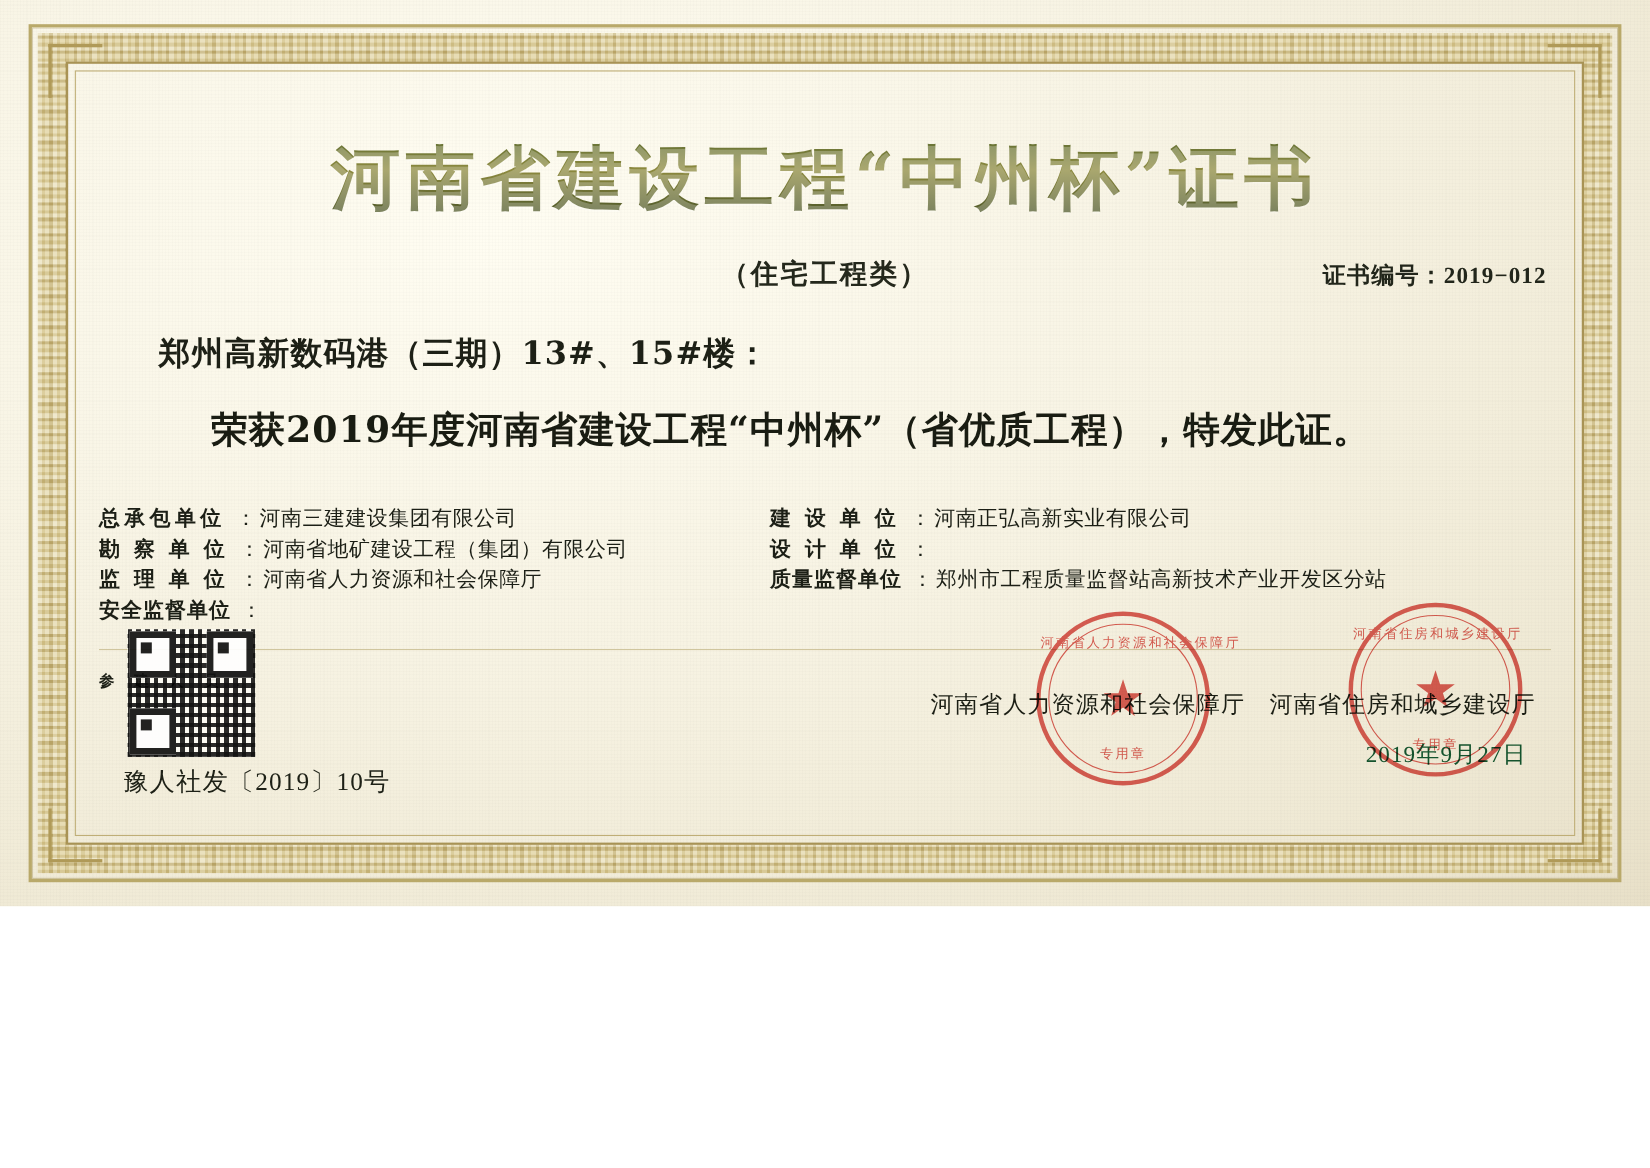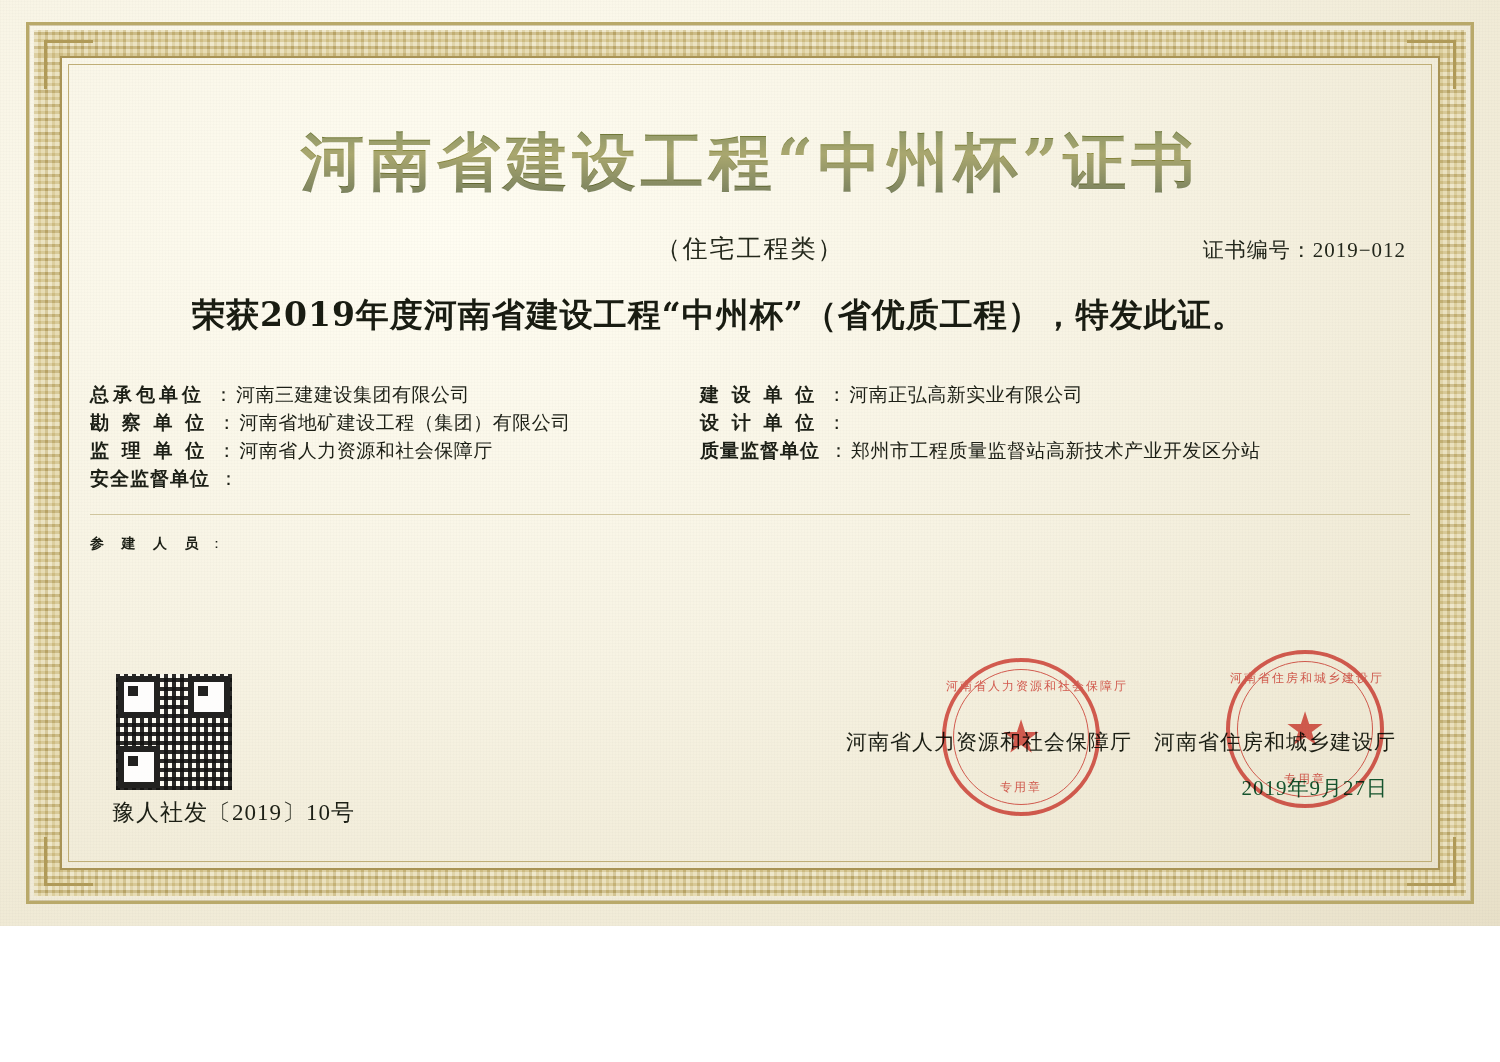--- a/index.html
+++ b/index.html
@@ -3,21 +3,21 @@
 <meta charset="utf-8">
 <style>
   html, body {
     margin: 0;
     padding: 0;
     background: #ffffff;
   }
   #page {
     position: relative;
     width: 1500px;
-    height: 926px;
+    height: 824px;
     overflow: hidden;
     background: #f6f2e2;
     font-family: "Liberation Serif", "DejaVu Serif", serif;
   }
 
   
   .paper {
     position: absolute;
     inset: 0;
     background:
@@ -120,20 +120,21 @@
     background-clip: text;
     -webkit-text-fill-color: transparent;
     text-shadow: 0 1px 0 rgba(255,255,255,0.25);
     white-space: nowrap;
   }
 
   .subline {
     position: relative;
     margin-top: 26px;
     height: 34px;
+    font-weight: bold;
   }
   .subtitle {
     text-align: center;
     font-size: 25px;
     color: #24281c;
     letter-spacing: 2px;
   }
   .cert-no {
     position: absolute;
     right: 4px;
@@ -334,20 +335,21 @@
 
   <div class="content">
 
     <div class="cert-title">河南省建设工程“中州杯”证书</div>
 
     <div class="subline">
       <div class="subtitle">（住宅工程类）</div>
       <div class="cert-no">证书编号：2019−012</div>
     </div>
 
+    <div class="recipient">郑州高新数码港（三期）13#、15#楼：</div>
 
     <div class="body-text">荣获2019年度河南省建设工程“中州杯”（省优质工程），特发此证。</div>
 
     <div class="units">
       <div class="unit">
         <span class="k">总承包单位</span>
         <span class="sep">：</span>
         <span class="v">河南三建建设集团有限公司</span>
       </div>
       <div class="unit">

